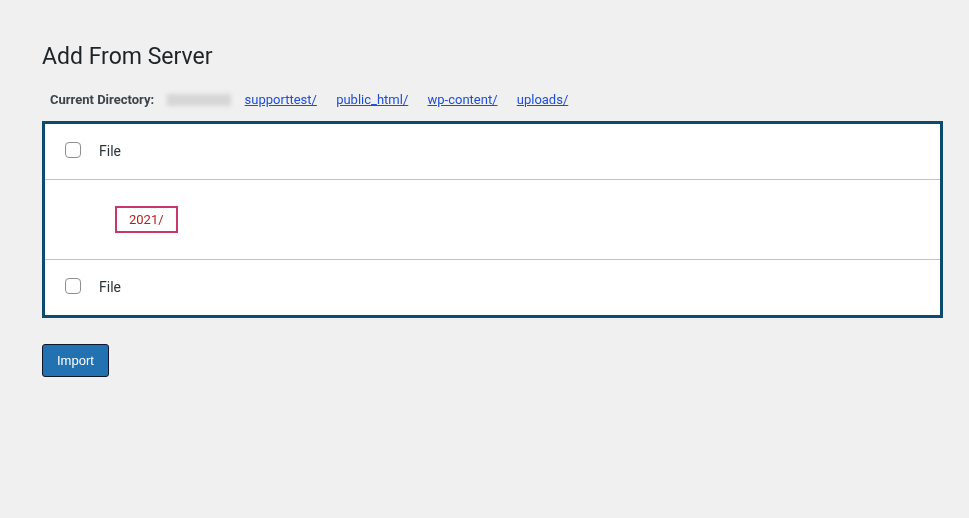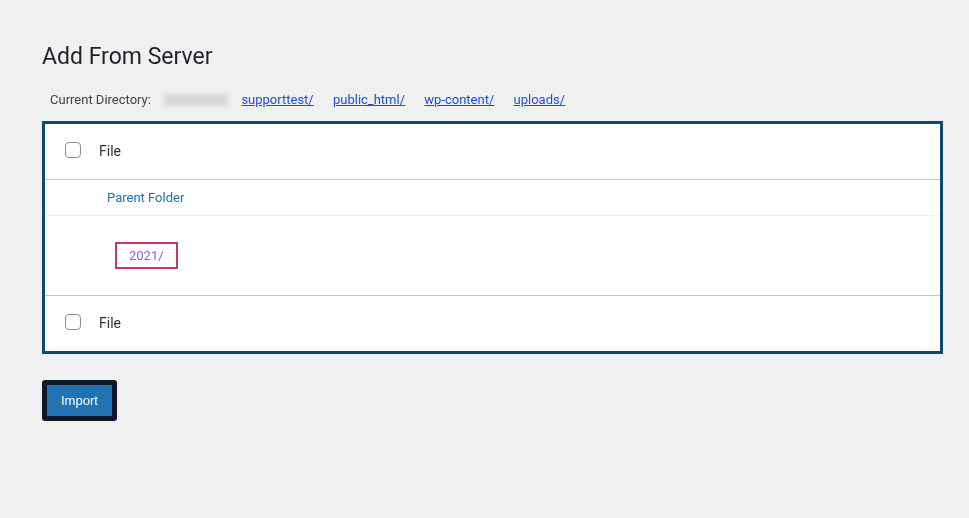--- a/index.html
+++ b/index.html
@@ -20,21 +20,21 @@
       color: #1d2327;
       margin-bottom: 20px;
       line-height: 1.3;
     }
     .current-dir {
       font-size: 13px;
       color: #3c434a;
       margin-bottom: 14px;
     }
     .current-dir-label {
-      font-weight: 400;
+      font-weight: 700;
     }
     .blurred {
       display: inline-block;
       width: 64px;
       height: 12px;
       background: #d6d6d6;
       filter: blur(2px);
       vertical-align: middle;
       margin: 0 2px;
     }
@@ -81,21 +81,21 @@
       color: #2271b1;
       text-decoration: none;
       cursor: pointer;
     }
     .highlighted-cell {
       display: inline-block;
     }
     .highlighted-link {
       border: 2px solid #c9356e;
       padding: 4px 12px;
-      color: #8b5cf6;
+      color: #b91c1c;
       text-decoration: none;
       cursor: pointer;
       display: inline-block;
       text-align: center;
     }
     input[type="checkbox"] {
       width: 16px;
       height: 16px;
       border: 1px solid #8c8f94;
       border-radius: 4px;
@@ -108,21 +108,21 @@
     input[type="checkbox"]:checked::after {
       content: "✓";
       position: absolute;
       top: -2px;
       left: 2px;
       font-size: 13px;
       color: #2271b1;
     }
     .import-btn {
       background: #2271b1;
-      border: 5px solid #0f172a;
+      border: 1px solid #0f172a;
       color: #fff;
       font-size: 13px;
       padding: 6px 14px;
       border-radius: 3px;
       cursor: pointer;
       line-height: 1.5;
     }
     .row-highlighted td {
       padding-top: 6px;
       padding-bottom: 6px;
@@ -147,26 +147,20 @@
 <table class="file-table">
   <thead>
     <tr>
       <th class="checkbox-col">
         <input type="checkbox" style="">
       </th>
       <th>File</th>
     </tr>
   </thead>
   <tbody>
-    <tr>
-      <td class="checkbox-col"></td>
-      <td>
-        <a class="folder-link">Parent Folder</a>
-      </td>
-    </tr>
     <tr class="row-highlighted">
       <td class="checkbox-col"></td>
       <td>
         <span class="highlighted-cell">
           <a class="highlighted-link">2021/</a>
         </span>
       </td>
     </tr>
   </tbody>
   <tfoot>

